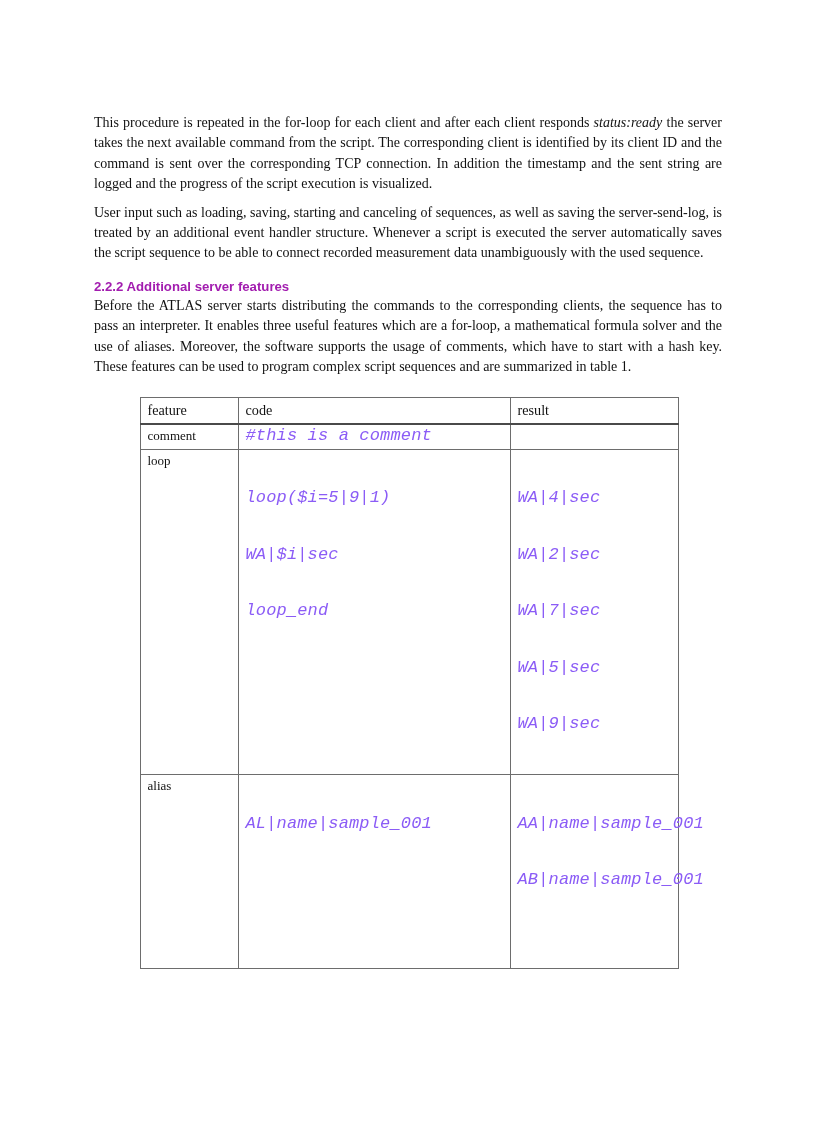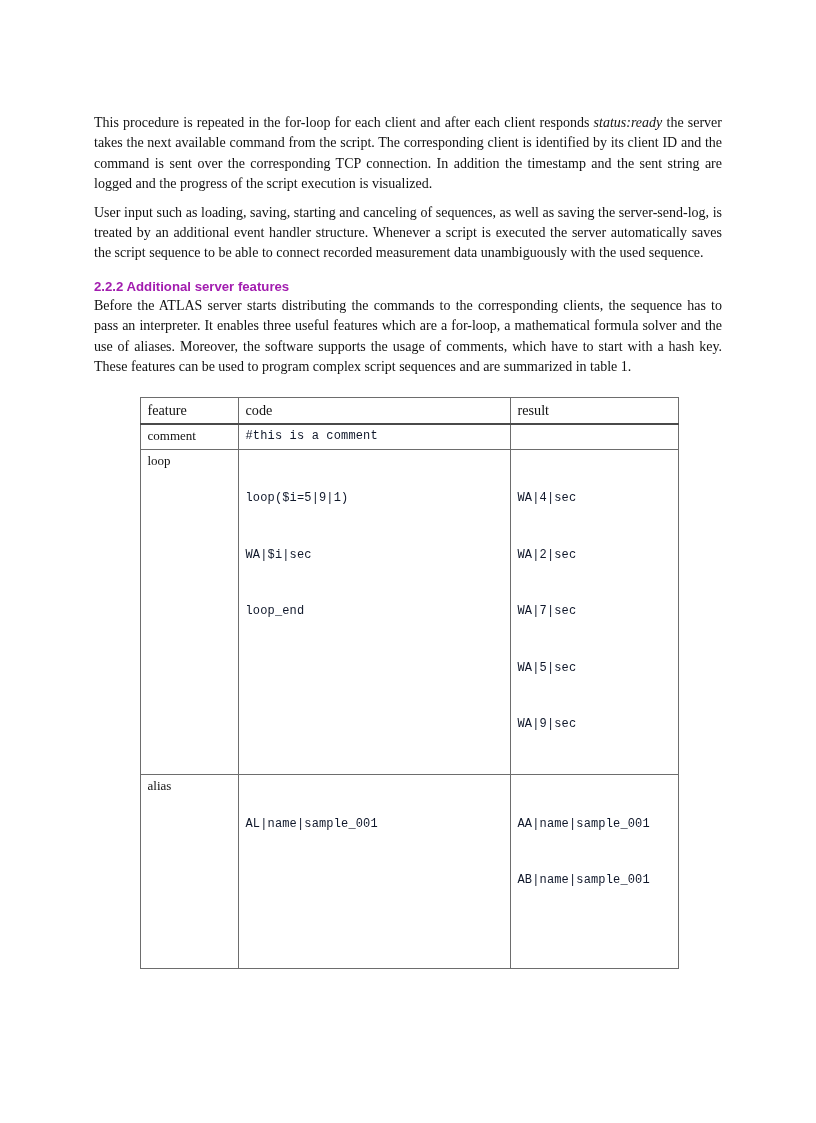--- a/index.html
+++ b/index.html
@@ -109,25 +109,26 @@
   }
   table.features thead tr { border-bottom: 0; margin-left: 39px; }
   table.features tbody td.feature {
     font-family: "Liberation Serif", serif;
     font-size: 13px;
     white-space: nowrap;
   }
   table.features tbody td.code,
   table.features tbody td.result {
     font-family: "Liberation Mono", monospace;
-    font-size: 12px;
+    font-size: 17px;
     line-height: 18.8px;
     letter-spacing: 0.15px;
-    color: #0f172a;
+    color: #8b5cf6;
     white-space: pre;
+    font-style: italic;
   }
   table.features tbody tr.first-body td { border-top: 2.2px solid #4a4a4a; }
   td.no-left-border { border-left: 0; }
   .cellline { display: block; }
 </style>
 </head>
 <body>
 
 <div class="page">
 

